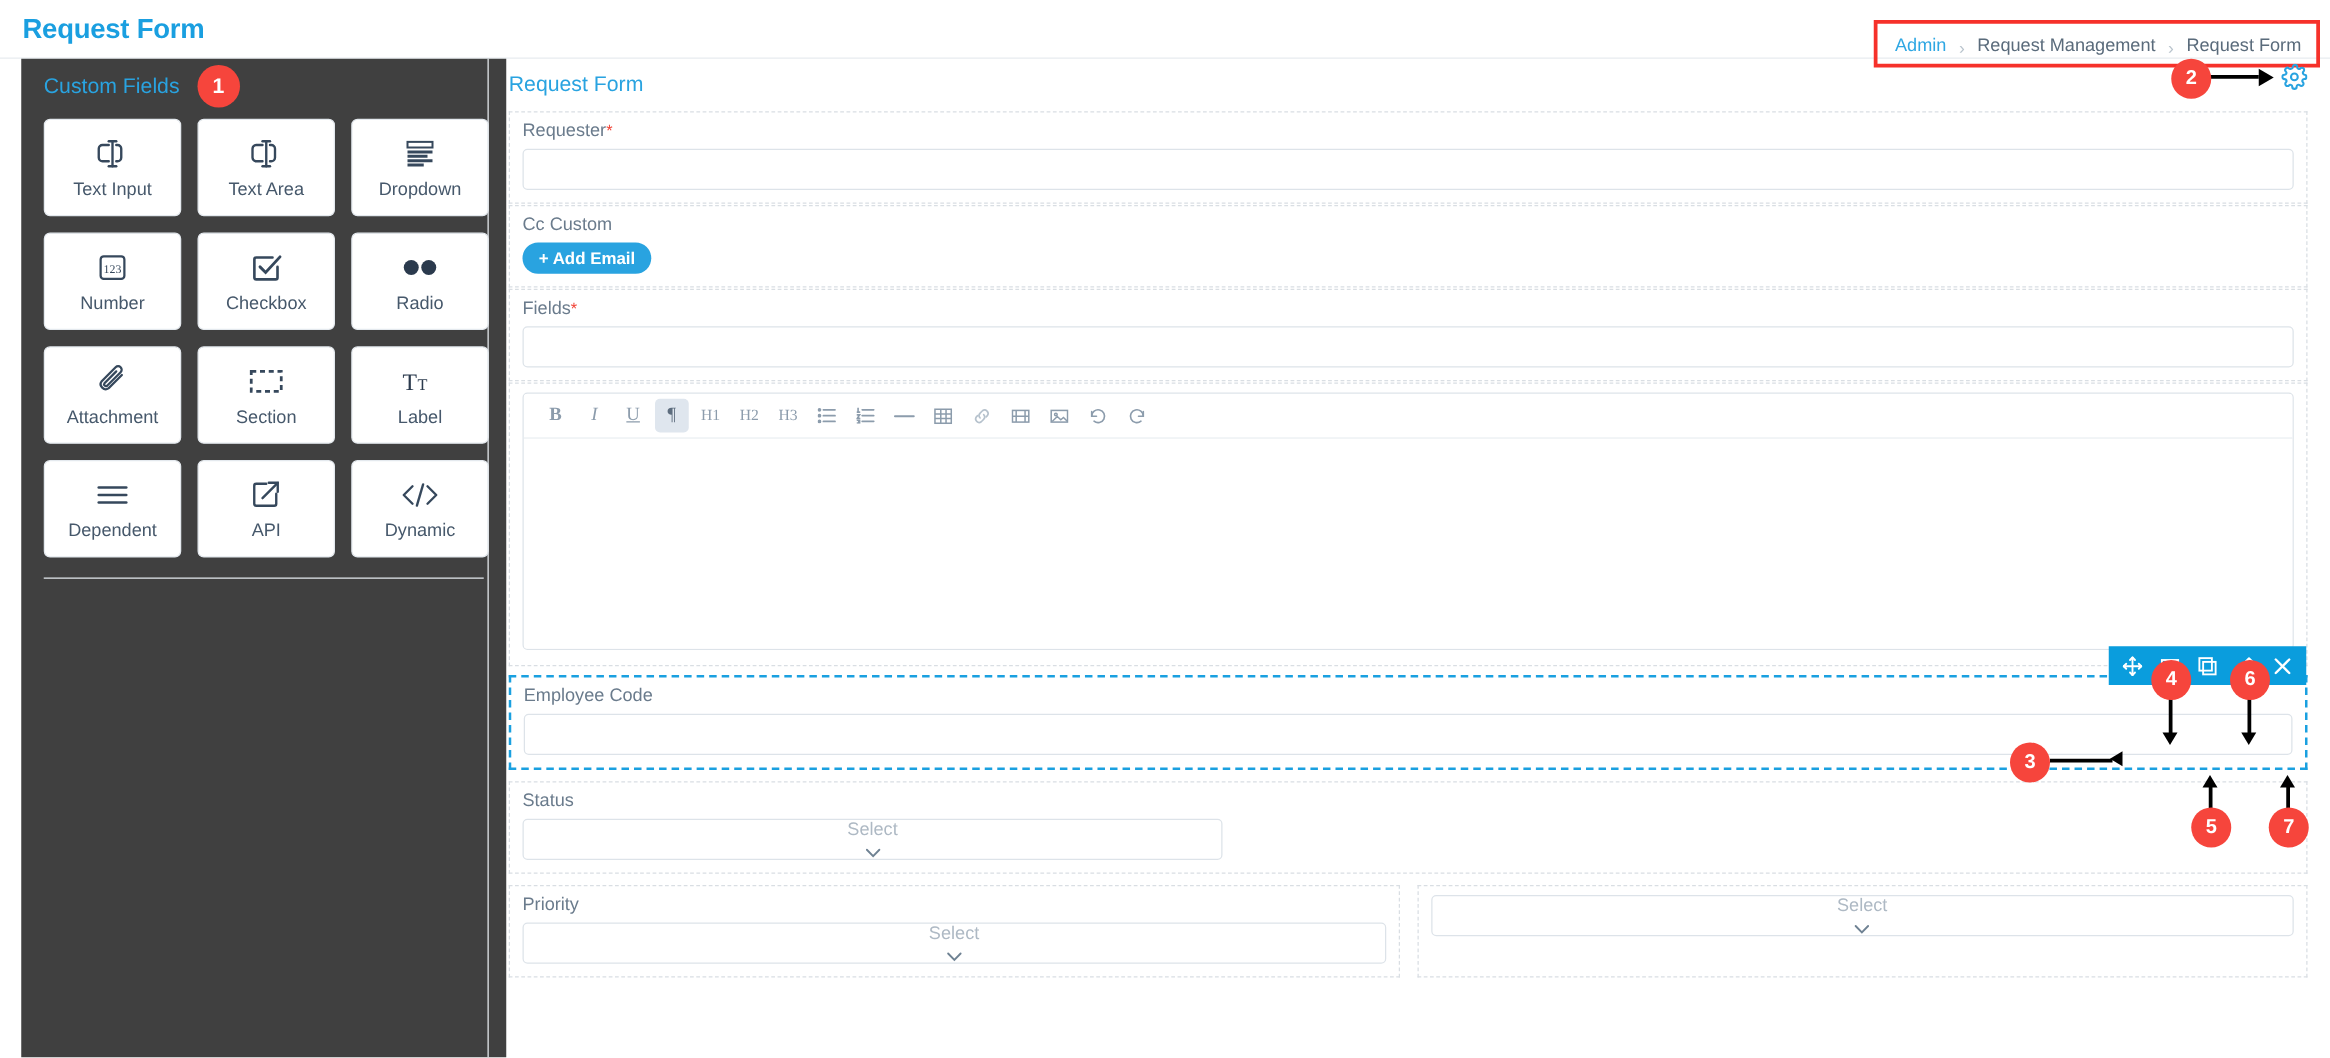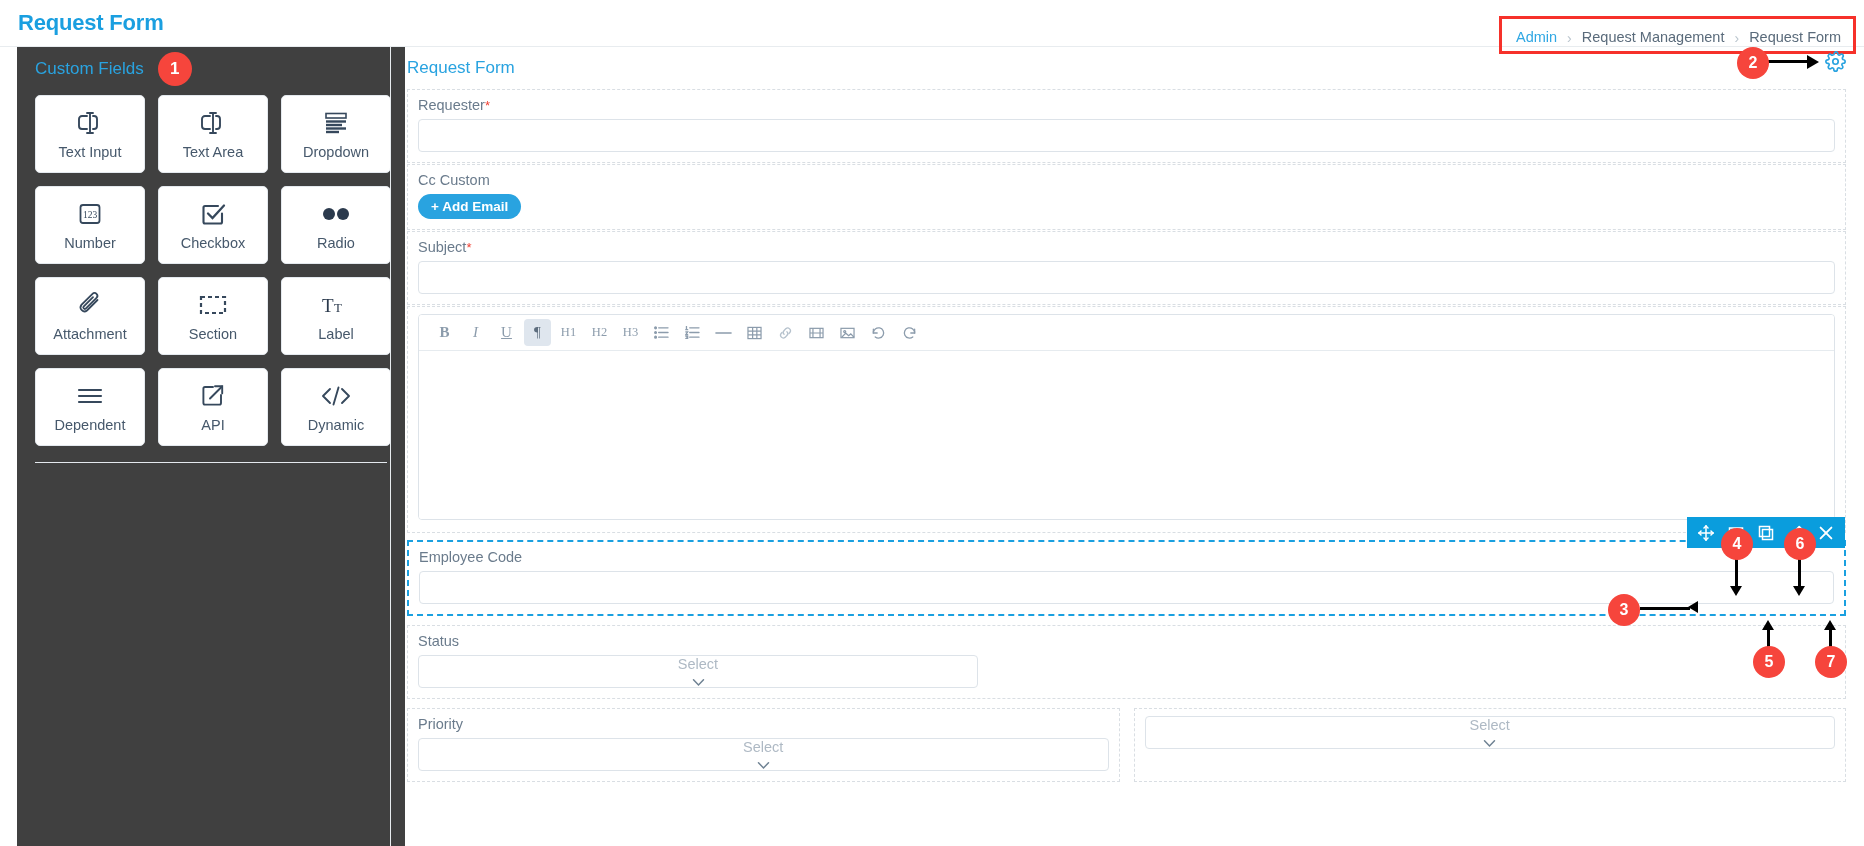--- a/index.html
+++ b/index.html
@@ -403,21 +403,21 @@
       <div class="input-box"></div>
     </div>
 
     <div class="field-row">
       <div class="field-label">Cc Custom</div>
       <button class="add-email-btn">+ Add Email</button>
     </div>
 
     <div class="field-row">
       <div class="field-label">
-        <span>Subject</span><span class="req-star">*</span>
+        <span>Fields</span><span class="req-star">*</span>
       </div>
       <div class="input-box"></div>
     </div>
 
     <div class="field-row" style="padding-bottom:12px;">
       <div class="editor">
         <div class="editor-toolbar">
           <span class="tb-btn serif" style="font-weight:700;">B</span>
           <span class="tb-btn serif" style="font-style:italic;">I</span>
           <span class="tb-btn serif" style="text-decoration:underline;">U</span>

